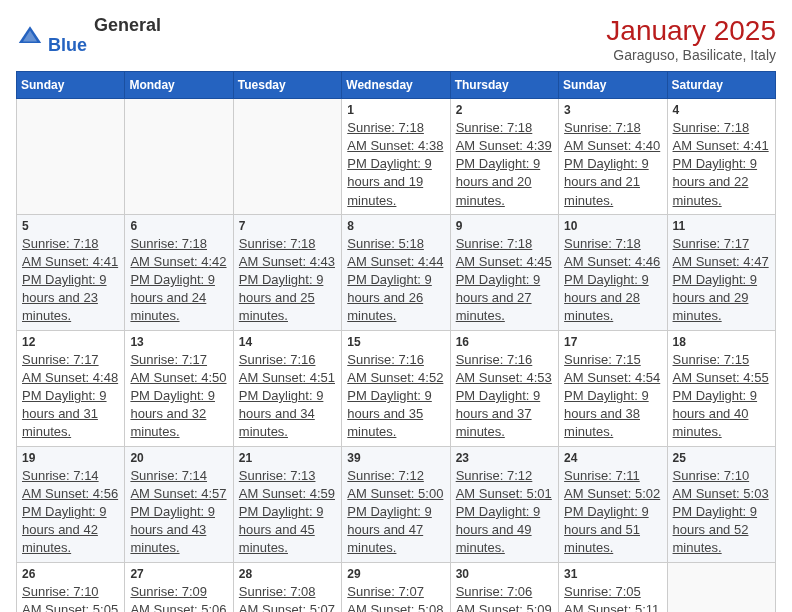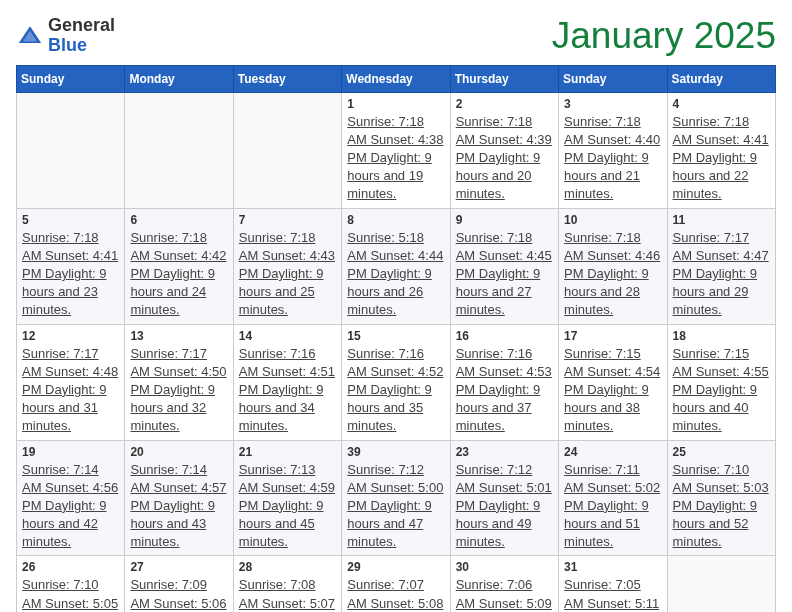--- a/index.html
+++ b/index.html
@@ -19,33 +19,33 @@
     .logo {
       display: flex;
       align-items: center;
       gap: 4px;
     }
     .logo-text {
       font-size: 18px;
       font-weight: bold;
       line-height: 1.1;
     }
-    .logo-text .general { color: #333; }
+    .logo-text .general { color: #333; margin-left: 46px; }
     .logo-text .blue { color: #2563c0; margin-top: 29px; }
     .logo-icon {
       width: 28px;
       height: 28px;
     }
     .title-block {
       text-align: right;
     }
     .calendar-title {
-      font-size: 37px;
+      font-size: 28px;
       font-weight: 300;
-      color: #15803d;
+      color: #b91c1c;
       line-height: 1.1;
     }
     .calendar-subtitle {
       font-size: 14px;
       color: #555;
     }
     table {
       width: 100%;
       border-collapse: collapse;
       table-layout: fixed;
@@ -98,20 +98,21 @@
       <polygon points="20,6 36,30 4,30" fill="#2563c0"></polygon>
       <polygon points="20,12 30,28 10,28" fill="#fff" opacity="0.3"></polygon>
     </svg>
     <div class="logo-text">
       <span class="general">General</span><br>
       <span class="blue">Blue</span>
     </div>
   </div>
   <div class="title-block">
     <div class="calendar-title">January 2025</div>
+    <div class="calendar-subtitle">Garaguso, Basilicate, Italy</div>
   </div>
 </div>
 
 <table>
   <thead>
     <tr>
     <th>Sunday</th>
         <th>Monday</th>
         <th>Tuesday</th>
         <th>Wednesday</th>

